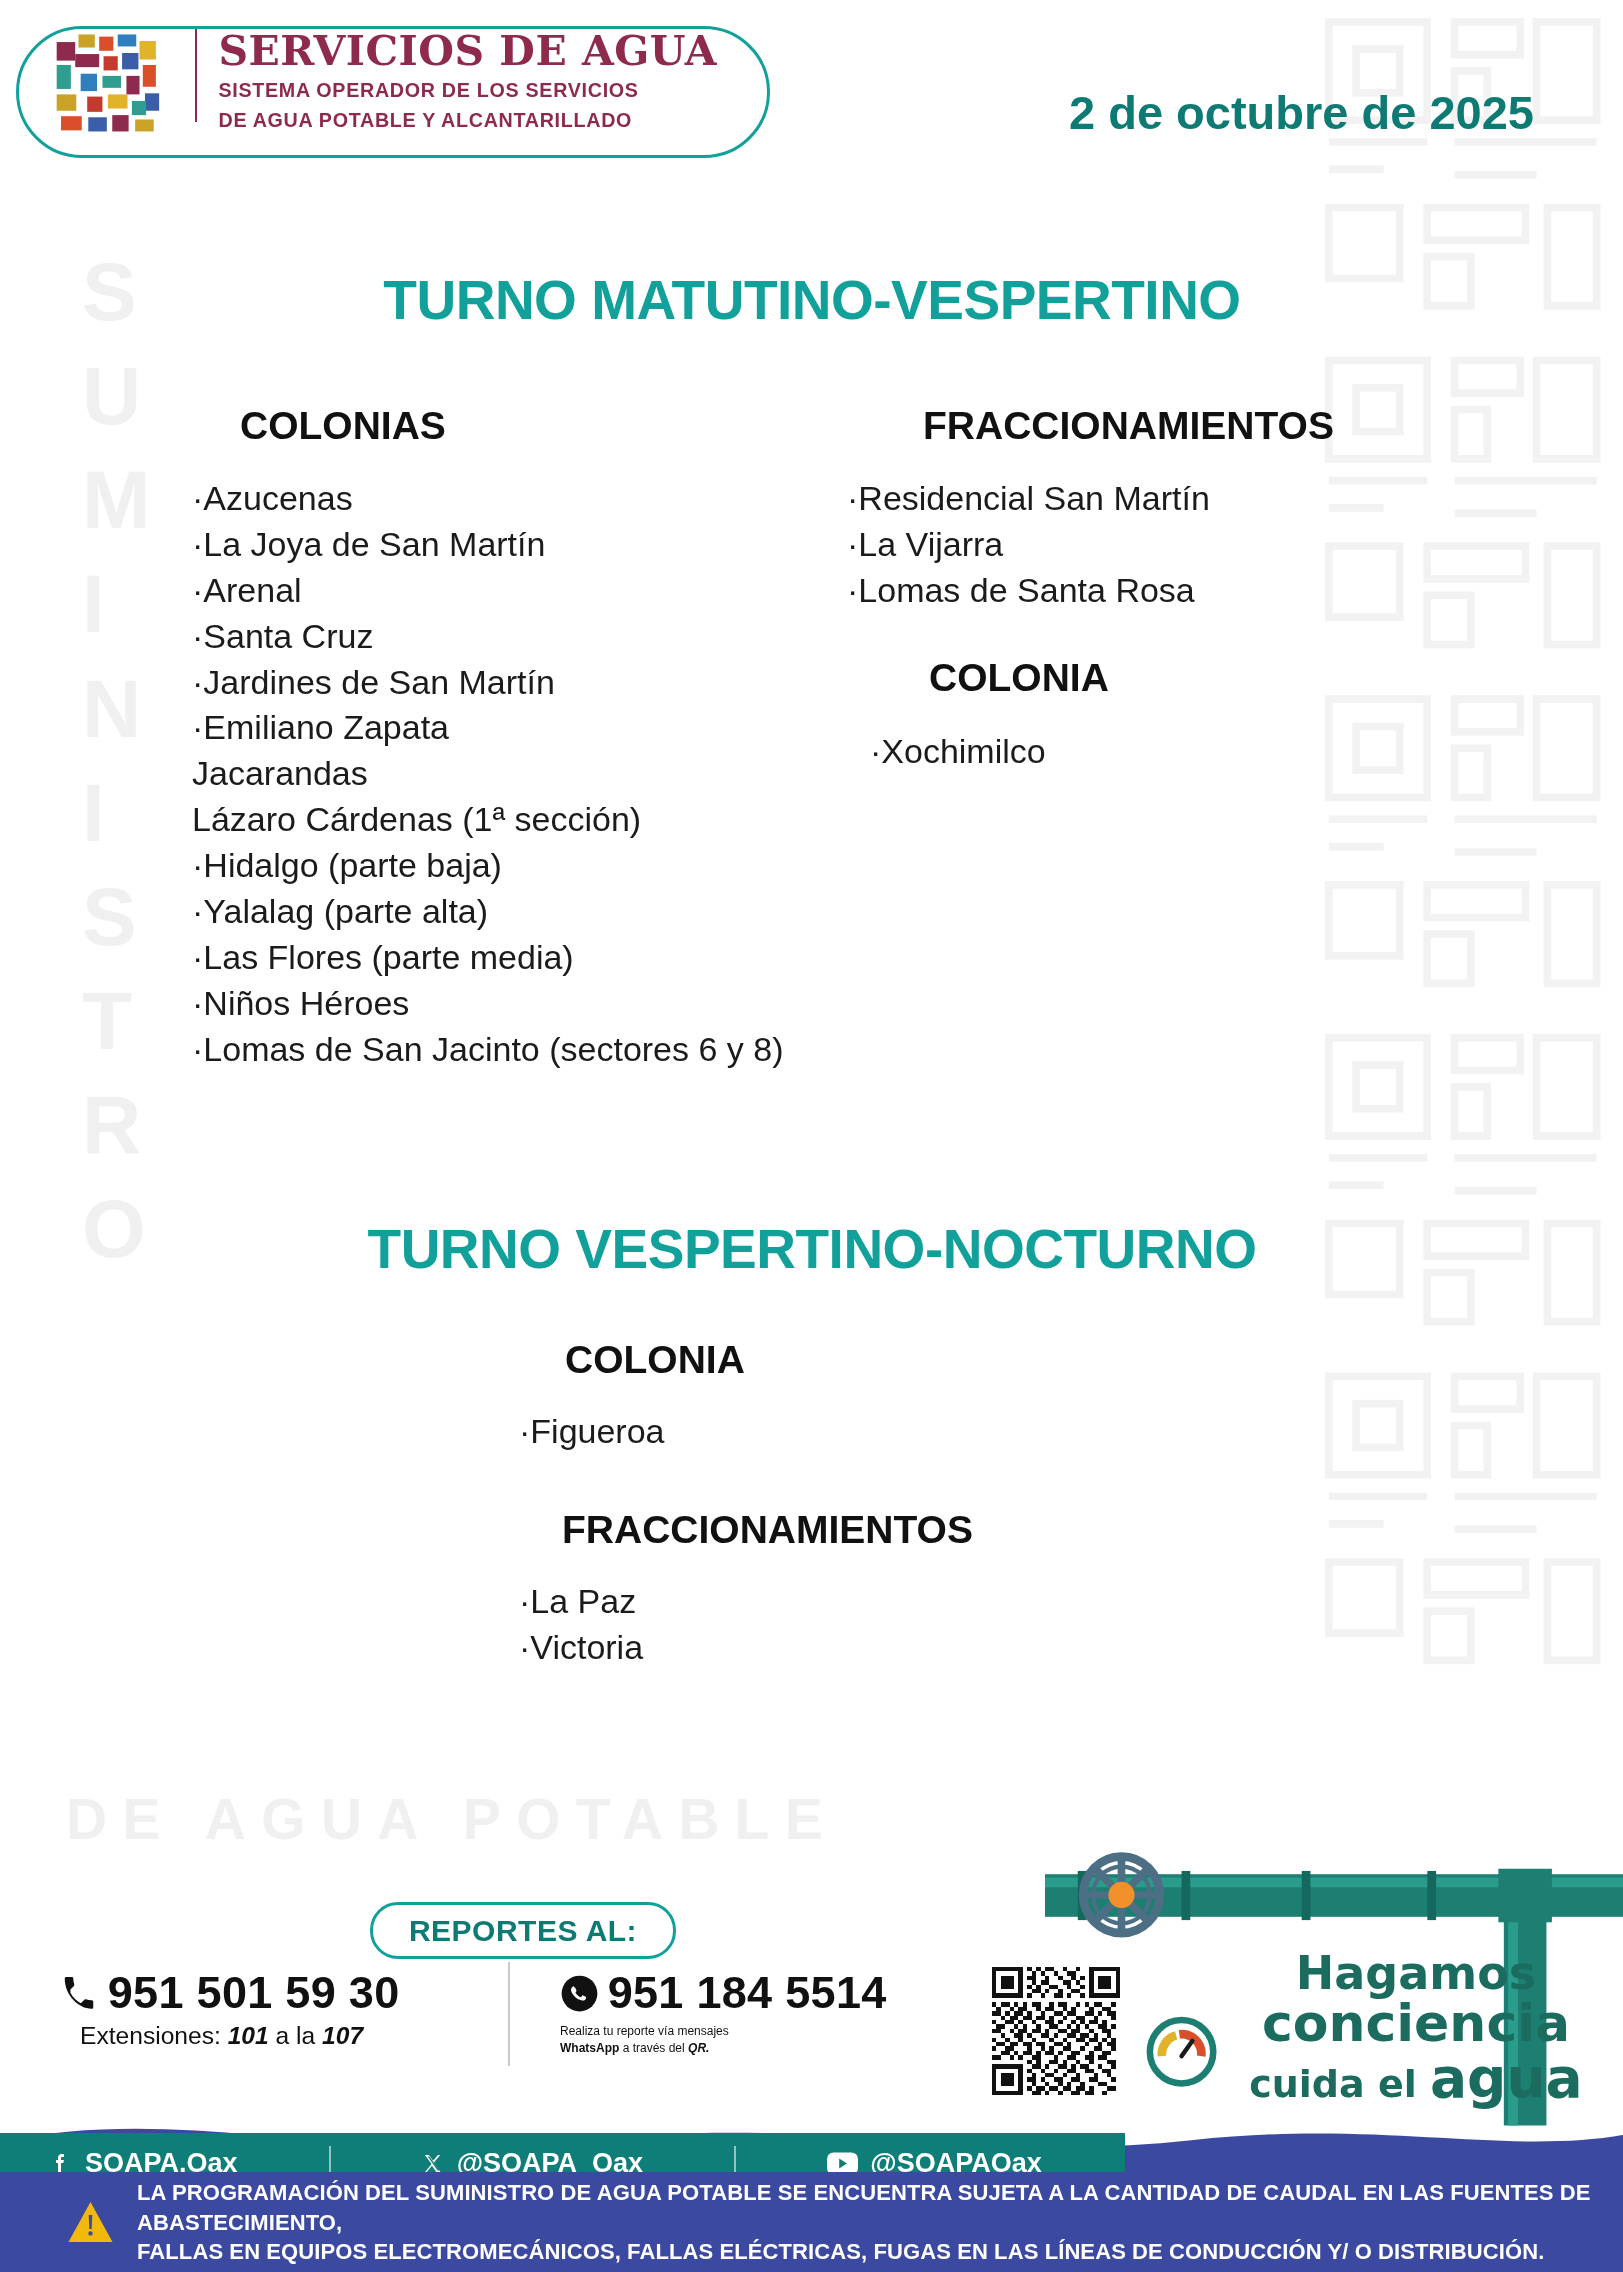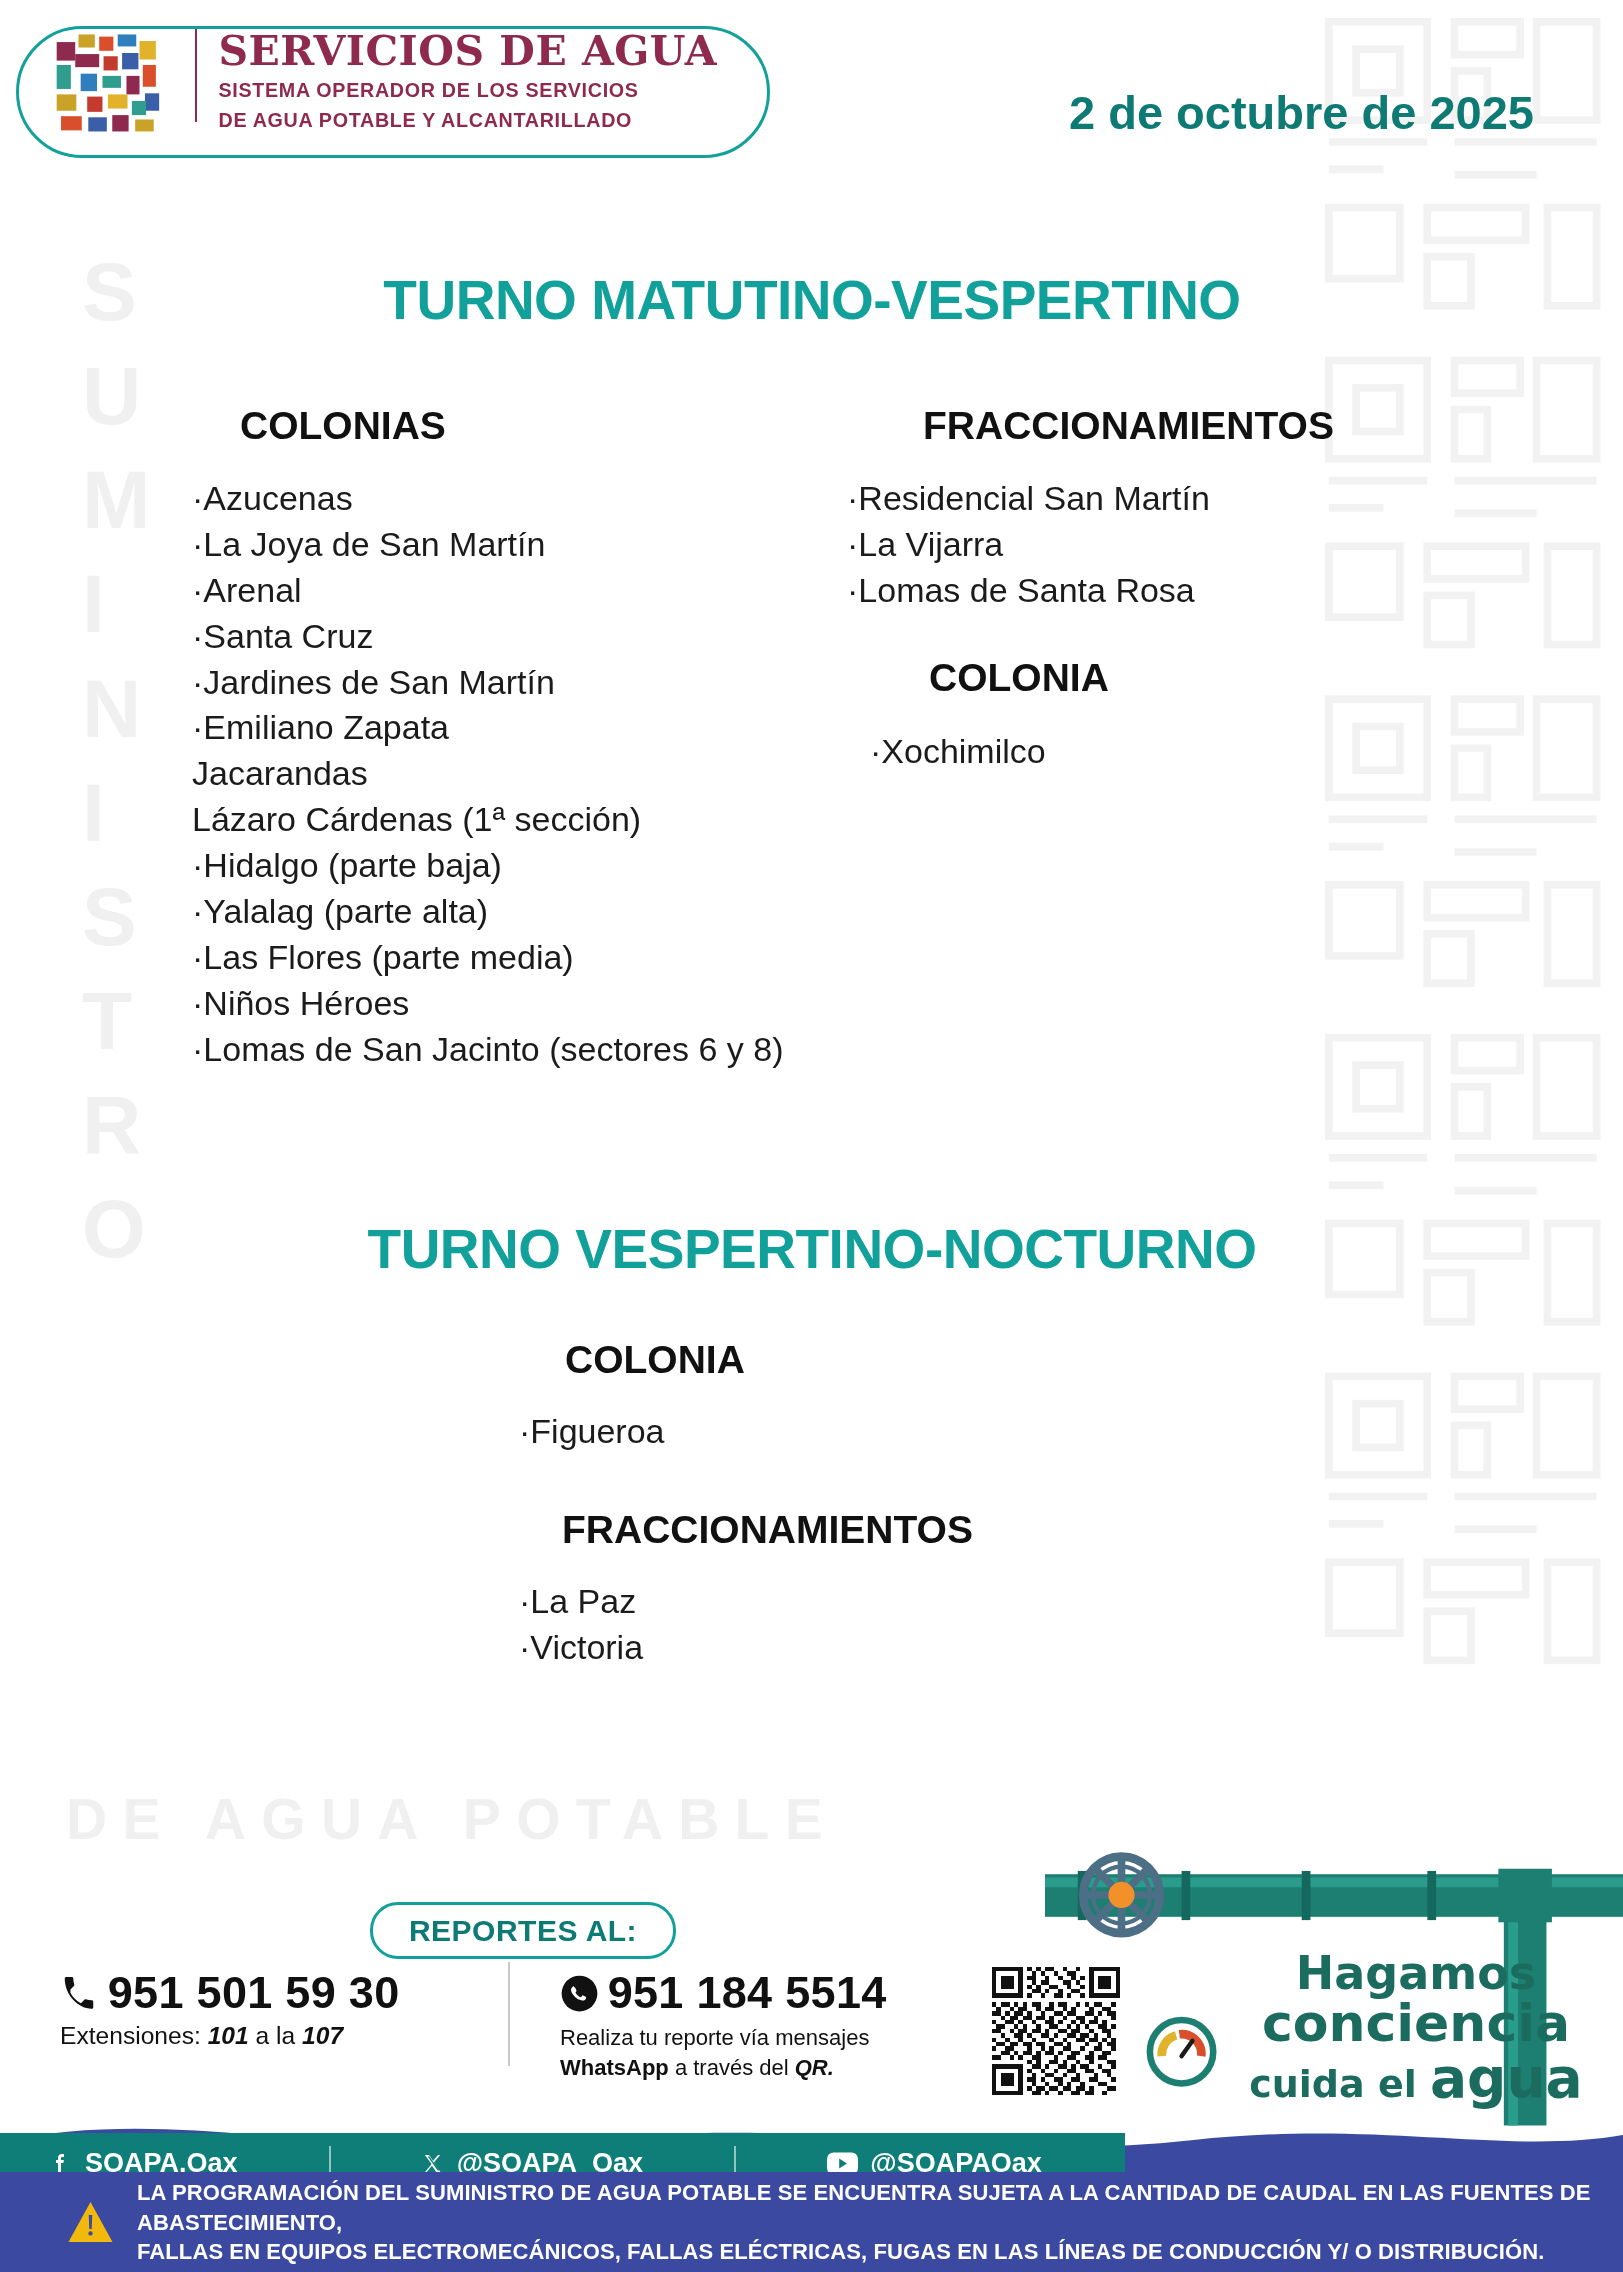--- a/index.html
+++ b/index.html
@@ -188,24 +188,25 @@
   .phone-num {
     font-size: 45px;
     font-weight: 700;
     color: #111111;
     letter-spacing: 0.3px;
   }
   .ext-line {
     font-size: 24.6px;
     color: #111111;
     margin-top: 3.3px;
+    margin-left: 20px;
   }
   .ext-line b { font-style: italic; font-weight: 700; }
   .wa-note {
-    font-size: 22px;
+    font-size: 12px;
     color: #111111;
     line-height: 1.35;
     margin-top: 4.4px;
   }
   .wa-note b { font-weight: 700; }
   .wa-note i { font-style: italic; font-weight: 700; }
   .divider-vert {
     position: absolute;
     left: 508px;
     top: 1962px;

